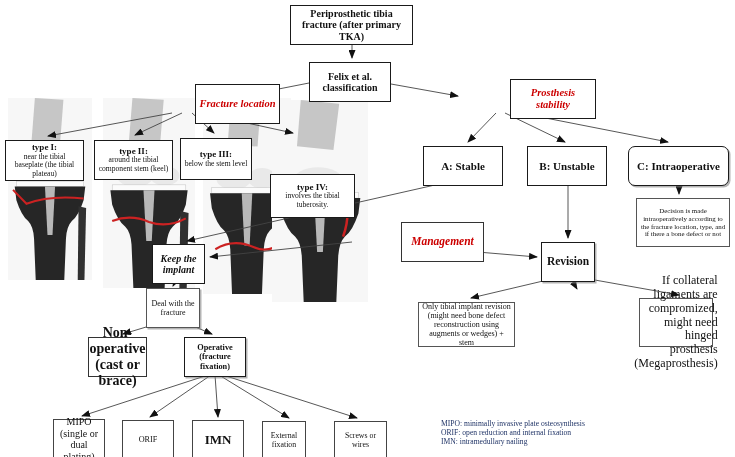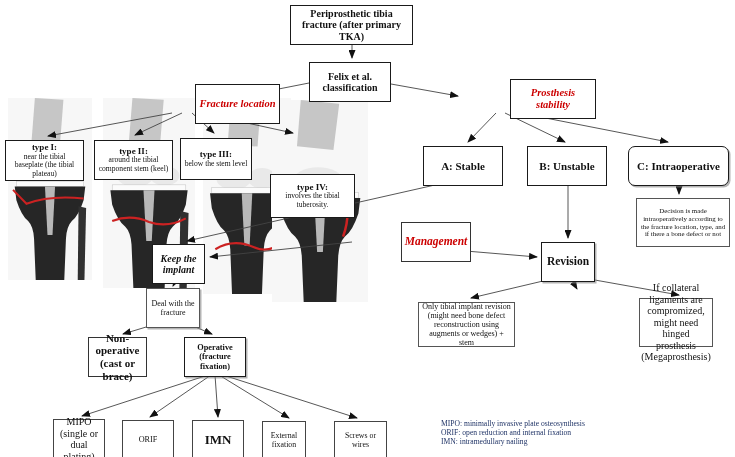--- a/index.html
+++ b/index.html
@@ -133,46 +133,46 @@
   </div>
 
   <div class="node bold" style="left:423px;top:146px;width:80px;height:32px;font-size:11px;">A: Stable</div>
 
   <div class="node bold" style="left:527px;top:146px;width:80px;height:33px;font-size:11px;">B: Unstable</div>
 
   <div class="node bold shadow" style="left:628px;top:146px;width:101px;height:32px;font-size:11px;border-radius:7px;">C: Intraoperative</div>
 
   <div class="node" style="left:636px;top:198px;width:94px;height:49px;font-size:6.9px;border-color:#555;">Decision is made intraoperatively according to the fracture location, type, and if there a bone defect or not</div>
 
-  <div class="node red-label" style="left:353px;top:222px;width:70px;height:40px;font-size:11.5px;border-color:#333;">Management</div>
+  <div class="node red-label" style="left:353px;top:222px;width:83px;height:40px;font-size:11.5px;border-color:#333;">Management</div>
 
   <div class="node bold" style="left:152px;top:244px;width:53px;height:34px;font-size:10px;font-style:italic;">Keep the implant</div>
 
   <div class="node bold shadow" style="left:541px;top:242px;width:54px;height:35px;font-size:11.5px;">Revision</div>
 
   <div class="node shadow" style="left:146px;top:288px;width:54px;height:33px;font-size:8px;border-color:#555;">Deal with the fracture</div>
 
-  <div class="node bold" style="left:88px;top:337px;width:59px;height:31px;font-size:11px;border-color:#333;">Non-operative (cast or brace)</div>
+  <div class="node bold" style="left:88px;top:337px;width:59px;height:31px;font-size:14px;border-color:#333;">Non-operative (cast or brace)</div>
 
   <div class="node bold shadow" style="left:184px;top:337px;width:62px;height:37px;font-size:8.3px;">Operative (fracture fixation)</div>
 
   <div class="node" style="left:53px;top:419px;width:52px;height:38px;font-size:10px;border-color:#444;">MIPO (single or dual plating)</div>
 
   <div class="node" style="left:122px;top:420px;width:52px;height:33px;font-size:8.2px;border-color:#444;">ORIF</div>
 
   <div class="node" style="left:192px;top:420px;width:52px;height:33px;font-size:13px;border-color:#444;font-weight:bold;">IMN</div>
 
   <div class="node" style="left:262px;top:421px;width:44px;height:31px;font-size:7.8px;border-color:#444;">External fixation</div>
 
   <div class="node" style="left:334px;top:421px;width:53px;height:31px;font-size:7.8px;border-color:#444;">Screws or wires</div>
 
   <div class="node" style="left:418px;top:302px;width:97px;height:45px;font-size:8px;border-color:#555;">Only tibial implant revision (might need bone defect reconstruction using augments or wedges) + stem</div>
 
 
-  <div class="node" style="left:639px;top:298px;width:74px;height:49px;font-size:10px;border-color:#555;">If collateral ligaments are compromized, might need hinged prosthesis (Megaprosthesis)</div>
+  <div class="node" style="left:639px;top:298px;width:74px;height:49px;font-size:12px;border-color:#555;text-align:right;">If collateral ligaments are compromized, might need hinged prosthesis (Megaprosthesis)</div>
 
   <div class="legend" style="left:409px;top:419px;width:230px;">
     <div>MIPO: minimally invasive plate osteosynthesis</div>
     <div>ORIF: open reduction and internal fixation</div>
     <div>IMN: intramedullary nailing</div>
   </div>
 
 </div>
 
 </body></html>

